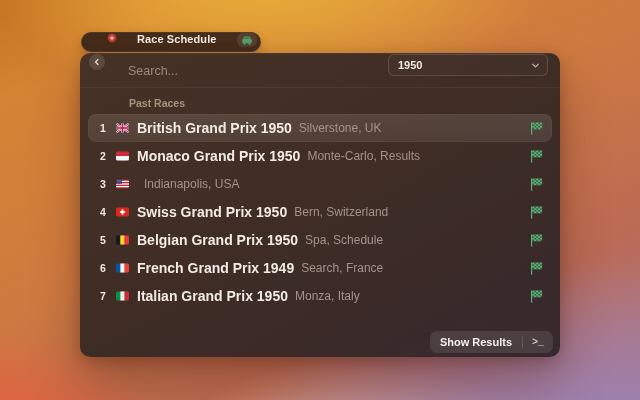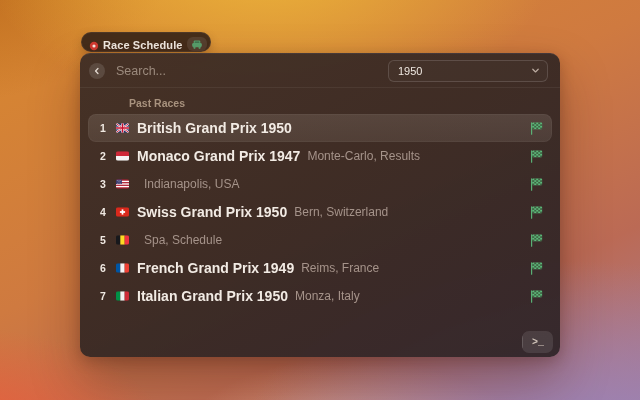--- a/index.html
+++ b/index.html
@@ -13,24 +13,24 @@
       radial-gradient(60% 55% at -6% 112%, rgba(243,88,58,0.95) 0%, rgba(243,88,58,0) 55%),
       radial-gradient(55% 45% at 55% 112%, rgba(232,187,155,0.75) 0%, rgba(232,187,155,0) 50%),
       radial-gradient(75% 70% at 42% -12%, rgba(238,185,58,0.95) 0%, rgba(238,185,58,0) 60%),
       radial-gradient(70% 75% at -8% -12%, rgba(178,96,24,0.85) 0%, rgba(178,96,24,0) 50%),
       linear-gradient(155deg, #d8882e 0%, #cf7a40 45%, #bb6a55 75%, #a87c92 100%);
   }
 
   
   .title-pill {
     position:absolute; left:81px; top:32px; height:20px;
-    display:flex; align-items:flex-end; gap:4px;
+    display:flex; align-items:flex-start; gap:20px;
     background:rgba(48,31,23,0.88);
     border:1px solid rgba(255,255,255,0.06);
-    border-radius:999px; padding:0 3px 0 7px;
+    border-radius:999px; padding:0 3px 0 25px;
     box-shadow:0 4px 10px rgba(70,30,10,0.25);
   }
   .title-pill .pill-label { color:#f3ece4; font-size:11px; font-weight:700; letter-spacing:0.1px; }
   .pill-chip {
     display:flex; align-items:center; justify-content:center;
     background:rgba(255,255,255,0.09); border-radius:6px;
     width:20px; height:14px;
   }
 
   
@@ -38,23 +38,24 @@
     position:absolute; left:80px; top:53px; width:480px; height:304px;
     border-radius:10px;
     background:linear-gradient(150deg, rgba(65,47,38,0.97) 0%, rgba(58,42,36,0.97) 45%, rgba(50,38,42,0.97) 100%);
     border-top:1px solid rgba(255,255,255,0.07);
     box-shadow:0 24px 48px rgba(70,25,15,0.35), 0 4px 14px rgba(60,20,10,0.25);
     display:flex; flex-direction:column;
   }
 
   .panel-header {
     height:34px; flex:0 0 34px;
-    display:flex; align-items:center;
+    display:flex; 
     padding:0 12px 0 9px;
     border-bottom:1px solid rgba(255,255,255,0.06);
+    gap:12px;
   }
   .back-btn {
     width:16px; height:16px; border-radius:50%;
     background:rgba(255,255,255,0.12);
     display:flex; align-items:center; justify-content:center;
     cursor:pointer; flex:0 0 auto;
   }
   .search-input {
     flex:1; margin-left:11px; background:transparent; border:none; outline:none;
     color:#ece5dd; font-size:12.5px; font-family:inherit;
@@ -62,21 +63,21 @@
   .search-input::placeholder { color:#9b example; }
   .search-input::placeholder { color:#9b8a7d; }
   .year-select {
     width:160px; height:22px; flex:0 0 auto;
     border:1px solid rgba(255,255,255,0.14);
     border-radius:6px;
     display:flex; align-items:center; justify-content:space-between;
     padding:0 7px 0 9px; cursor:pointer;
     background:rgba(255,255,255,0.02);
   }
-  .year-select .year-value { color:#efe8e1; font-size:11px; font-weight:400; }
+  .year-select .year-value { color:#efe8e1; font-size:11px; font-weight:700; }
 
   .section-label {
     color:#a8927e; font-size:10.5px; font-weight:600;
     padding:9px 14px 5px 14px;
     margin-left:35px;
   }
 
   .race-list { padding:0 8px; }
   .race-row {
     height:28px; display:flex; align-items:center;
@@ -169,20 +170,21 @@
             <rect width="60" height="42" fill="#23366e"></rect>
             <path d="M0 0 60 42M60 0 0 42" stroke="#fff" stroke-width="9"></path>
             <path d="M0 0 60 42M60 0 0 42" stroke="#c8102e" stroke-width="4"></path>
             <rect x="24" width="12" height="42" fill="#fff"></rect>
             <rect y="15" width="60" height="12" fill="#fff"></rect>
             <rect x="26.5" width="7" height="42" fill="#c8102e"></rect>
             <rect y="17.5" width="60" height="7" fill="#c8102e"></rect>
           </svg>
         </span>
       <span class="race-name">British Grand Prix 1950</span>
+      <span class="race-loc">Silverstone, UK</span>
       <span class="race-status">
           <svg width="15" height="15" viewBox="0 0 16 16">
             <rect x="2.2" y="1.4" width="1.2" height="13.2" rx="0.6" fill="#5cb87a"></rect>
             <rect x="3.4" y="1.7" width="10.6" height="7" rx="1" fill="#5cb87a"></rect>
             <g fill="rgba(40,25,20,0.55)">
               <rect x="5.6" y="1.7" width="2.1" height="1.75"></rect>
               <rect x="9.8" y="1.7" width="2.1" height="1.75"></rect>
               <rect x="3.5" y="3.45" width="2.1" height="1.75"></rect>
               <rect x="7.7" y="3.45" width="2.1" height="1.75"></rect>
               <rect x="11.9" y="3.45" width="2.0" height="1.75"></rect>
@@ -196,21 +198,21 @@
         </span>
     </div>
       <div class="race-row">
       <span class="race-pos">2</span>
       <span class="race-flag">
           <svg viewBox="0 0 60 42">
             <rect width="60" height="21" fill="#ce2939"></rect>
             <rect y="21" width="60" height="21" fill="#f4f4f4"></rect>
           </svg>
         </span>
-      <span class="race-name">Monaco Grand Prix 1947</span>
+      <span class="race-name">Monaco Grand Prix 1950</span>
       <span class="race-loc">Monte-Carlo, Results</span>
       <span class="race-status">
           <svg width="15" height="15" viewBox="0 0 16 16">
             <rect x="2.2" y="1.4" width="1.2" height="13.2" rx="0.6" fill="#5cb87a"></rect>
             <rect x="3.4" y="1.7" width="10.6" height="7" rx="1" fill="#5cb87a"></rect>
             <g fill="rgba(40,25,20,0.55)">
               <rect x="5.6" y="1.7" width="2.1" height="1.75"></rect>
               <rect x="9.8" y="1.7" width="2.1" height="1.75"></rect>
               <rect x="3.5" y="3.45" width="2.1" height="1.75"></rect>
               <rect x="7.7" y="3.45" width="2.1" height="1.75"></rect>
@@ -299,20 +301,21 @@
     </div>
       <div class="race-row">
       <span class="race-pos">5</span>
       <span class="race-flag">
           <svg viewBox="0 0 60 42">
             <rect width="20" height="42" fill="#17181c"></rect>
             <rect x="20" width="20" height="42" fill="#fdda24"></rect>
             <rect x="40" width="20" height="42" fill="#ef3340"></rect>
           </svg>
         </span>
+      <span class="race-name">Belgian Grand Prix 1950</span>
       <span class="race-loc">Spa, Schedule</span>
       <span class="race-status">
           <svg width="15" height="15" viewBox="0 0 16 16">
             <rect x="2.2" y="1.4" width="1.2" height="13.2" rx="0.6" fill="#5cb87a"></rect>
             <rect x="3.4" y="1.7" width="10.6" height="7" rx="1" fill="#5cb87a"></rect>
             <g fill="rgba(40,25,20,0.55)">
               <rect x="5.6" y="1.7" width="2.1" height="1.75"></rect>
               <rect x="9.8" y="1.7" width="2.1" height="1.75"></rect>
               <rect x="3.5" y="3.45" width="2.1" height="1.75"></rect>
               <rect x="7.7" y="3.45" width="2.1" height="1.75"></rect>
@@ -329,21 +332,21 @@
       <div class="race-row">
       <span class="race-pos">6</span>
       <span class="race-flag">
           <svg viewBox="0 0 60 42">
             <rect width="20" height="42" fill="#0055a4"></rect>
             <rect x="20" width="20" height="42" fill="#f4f4f4"></rect>
             <rect x="40" width="20" height="42" fill="#ef4135"></rect>
           </svg>
         </span>
       <span class="race-name">French Grand Prix 1949</span>
-      <span class="race-loc">Reims, France</span>
+      <span class="race-loc">Search, France</span>
       <span class="race-status">
           <svg width="15" height="15" viewBox="0 0 16 16">
             <rect x="2.2" y="1.4" width="1.2" height="13.2" rx="0.6" fill="#5cb87a"></rect>
             <rect x="3.4" y="1.7" width="10.6" height="7" rx="1" fill="#5cb87a"></rect>
             <g fill="rgba(40,25,20,0.55)">
               <rect x="5.6" y="1.7" width="2.1" height="1.75"></rect>
               <rect x="9.8" y="1.7" width="2.1" height="1.75"></rect>
               <rect x="3.5" y="3.45" width="2.1" height="1.75"></rect>
               <rect x="7.7" y="3.45" width="2.1" height="1.75"></rect>
               <rect x="11.9" y="3.45" width="2.0" height="1.75"></rect>
@@ -383,18 +386,19 @@
               <rect x="7.7" y="6.95" width="2.1" height="1.6"></rect>
               <rect x="11.9" y="6.95" width="2.0" height="1.6"></rect>
             </g>
           </svg>
         </span>
     </div>
     </div>
 
   <div class="panel-footer">
     <div class="footer-group">
+      <div class="show-results-btn">Show Results</div>
       <div class="footer-divider"></div>
       <div class="terminal-btn">&gt;_</div>
     </div>
   </div>
 
 </div>
 
 </body></html>

